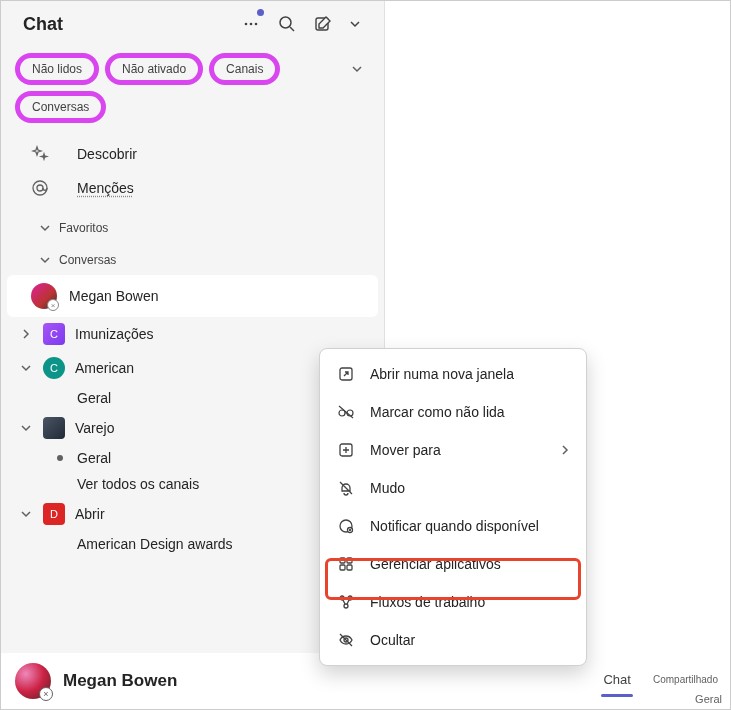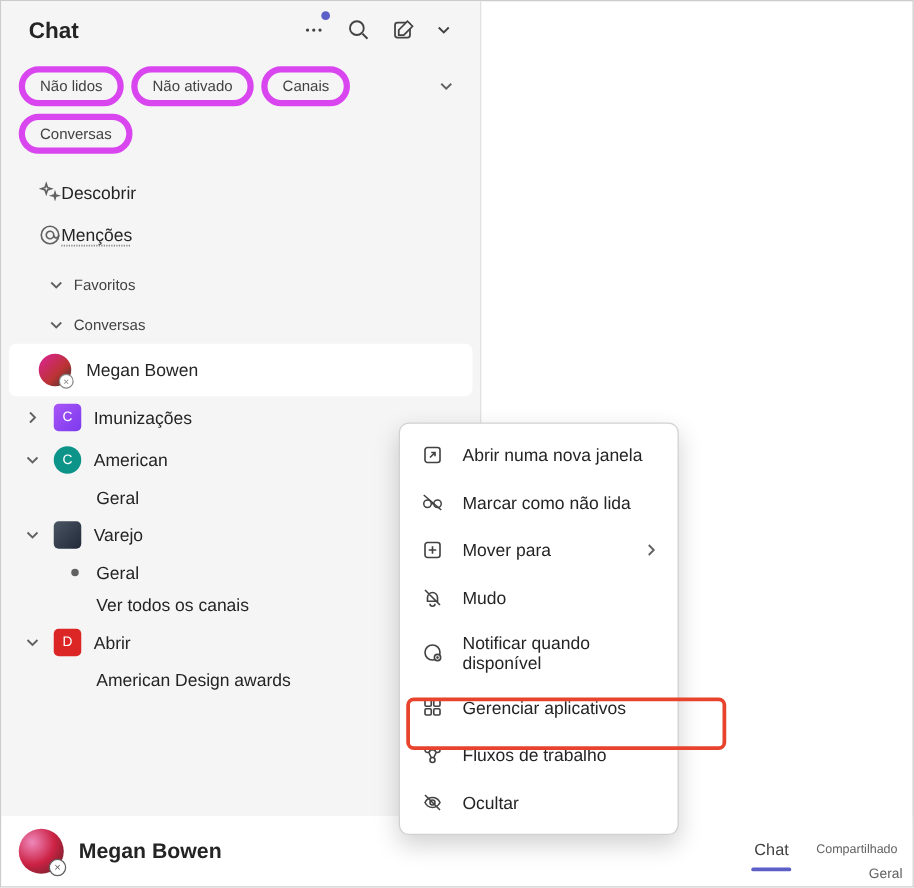--- a/index.html
+++ b/index.html
@@ -13,21 +13,21 @@
 .sb-actions { display: flex; align-items: center; gap: 14px; }
 .icon-btn { width: 22px; height: 22px; display: flex; align-items: center; justify-content: center; cursor: pointer; color: #424242; position: relative; }
 .dot-badge { position: absolute; top: -4px; right: -2px; width: 7px; height: 7px; border-radius: 50%; background: #5B5FC7; }
 
 .filters { display: flex; flex-wrap: wrap; gap: 6px; padding: 4px 14px 8px 14px; align-items: center; }
 .filter-row1 { display: flex; gap: 6px; align-items: center; width: 100%; }
 .pill { border: 5px solid #d946ef; background: #f5f5f5; border-radius: 16px; padding: 4px 12px; font-size: 12px; cursor: pointer; color: #424242; }
 .chev-down { margin-left: auto; margin-right: 6px; cursor: pointer; color: #616161; }
 
 .nav-list { padding: 6px 0; }
-.nav-item { display: flex; align-items: center; gap: 0; padding: 8px 18px 8px 30px; cursor: pointer; font-size: 14px; }
+.nav-item { display: flex; align-items: center; gap: 28px; padding: 8px 18px 8px 30px; cursor: pointer; font-size: 14px; }
 .nav-item .lbl { }
 .ment { text-decoration: underline dotted #888; text-underline-offset: 3px; }
 
 .section-hdr { display: flex; align-items: center; gap: 8px; padding: 10px 18px 8px 18px; font-size: 12px; color: #424242; cursor: pointer; margin-left: 20px; }
 .section-hdr svg { flex-shrink: 0; }
 
 .chat-item { display: flex; align-items: center; gap: 12px; padding: 8px 12px 8px 30px; cursor: pointer; font-size: 14px; }
 .chat-item.selected { background: #fff; border-radius: 6px; margin: 0 6px; padding-left: 24px; }
 .avatar-sm { width: 26px; height: 26px; border-radius: 50%; background: linear-gradient(135deg,#d29 0%,#b33 60%,#333 100%); position: relative; flex-shrink:0; }
 .presence-sm { position:absolute; right:-2px; bottom:-2px; width:12px; height:12px; border-radius:50%; background:#fff; border:1px solid #888; display:flex; align-items:center; justify-content:center; font-size:8px; color:#888; }
@@ -44,21 +44,21 @@
 
 .main-header { display: flex; align-items: center; padding: 10px 10px 8px 14px; gap: 12px; border-bottom: 2px solid transparent; }
 .avatar-lg { width: 36px; height: 36px; border-radius:50%; background: radial-gradient(circle at 30% 30%,#e8b 0%,#c24 50%,#522 100%); position:relative; flex-shrink:0; }
 .presence-lg { position:absolute; right:-2px; bottom:-2px; width:14px; height:14px; border-radius:50%; background:#fff; border:1.5px solid #616161; display:flex; align-items:center; justify-content:center; font-size:9px; color:#616161; }
 .main-name { font-size: 17px; font-weight:700; flex:1; }
 .main-tabs { display:flex; gap:18px; align-items:center; }
 .tab { font-size:13px; padding: 6px 2px 10px 2px; cursor:pointer; position:relative; color:#424242; }
 .tab.small { font-size:10px; color:#616161; }
 .tab.active::after { content:""; position:absolute; left:0; right:0; bottom:0; height:3px; background:#5B5FC7; border-radius:2px; }
 
-.context-menu { position: absolute; left: 318px; top: 337px; width: 224px; background:#fff; border:1px solid #d1d1d1; border-radius:8px; box-shadow: 0 8px 20px rgba(0,0,0,0.18); padding: 6px 0; z-index:10; }
+.context-menu { position: absolute; left: 318px; top: 347px; width: 268px; background:#fff; border:1px solid #d1d1d1; border-radius:8px; box-shadow: 0 8px 20px rgba(0,0,0,0.18); padding: 6px 0; z-index:10; }
 .menu-item { display:flex; align-items:center; gap:14px; padding: 9px 16px; cursor:pointer; font-size:14px; color:#242424; }
 .menu-item .mi-icon { width:20px; height:20px; display:flex; align-items:center; justify-content:center; color:#424242; flex-shrink:0; }
 .menu-item .mi-chev { margin-left:auto; color:#616161; }
 .highlight-box { position:absolute; border: 3px solid #e8432d; border-radius:6px; left: 324px; top: 557px; width: 256px; height: 42px; z-index:11; pointer-events:none; }
 
 .footer-tag { position:absolute; right:8px; bottom:4px; font-size:11px; color:#616161; }
 
 svg { display:block; }
 </style>
 </head>

